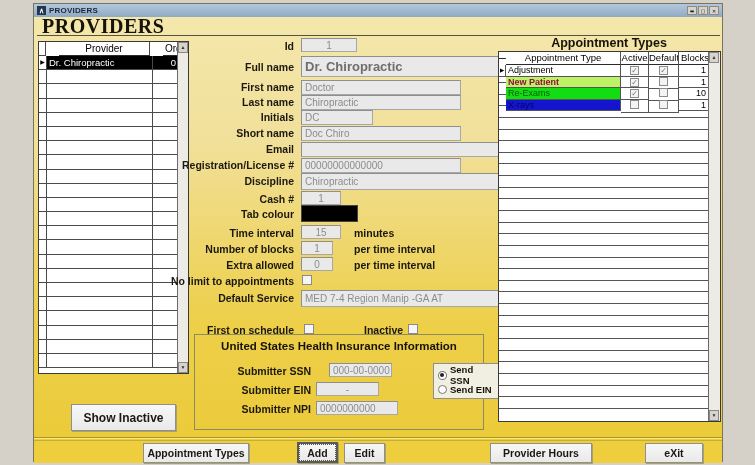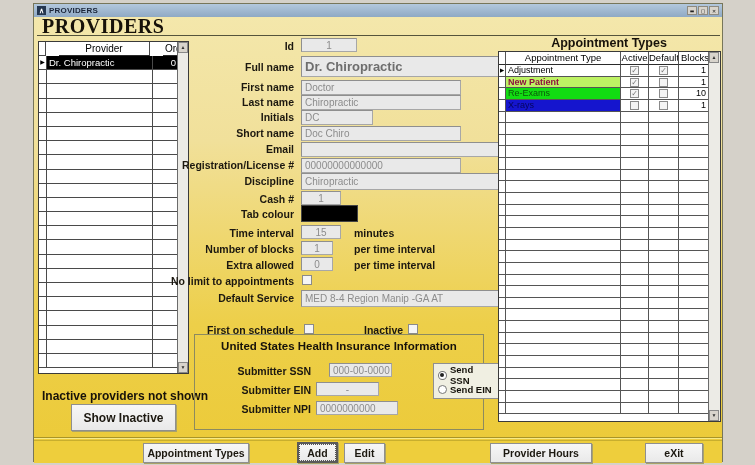--- a/index.html
+++ b/index.html
@@ -56,21 +56,21 @@
 
   .sbar-btn { position:absolute; left:0; width:10px; height:11px; background:#D8D4CC; border:1px solid #888;
     font-size:5px; text-align:center; line-height:9px; color:#333; }
 
   
   .at-title { position:absolute; left:464px; top:32px; width:222px; text-align:center;
     font-size:12.5px; font-weight:bold; color:#17120A; }
   .atable { position:absolute; left:464px; top:47px; width:223px; height:371px; background:#fff;
     border:1px solid #3A3A3A; display:flex; flex-direction:column; overflow:hidden; }
   .ascroll { position:absolute; right:0; top:0; bottom:0; width:12px; background:#ECEBE6; border-left:1px solid #6B6B6B; }
-  .arow { display:flex; height:11.65px; flex:none; }
+  .arow { display:flex; height:11.65px; flex:none;align-items:center; }
   .arow > div { border-right:1px solid #555; border-bottom:1px solid #555; font-size:9px; line-height:10.5px;
     overflow:hidden; white-space:nowrap; }
   .arow .gut { width:7px; font-size:5.5px; text-align:center; }
   .arow .c-type { width:115px; padding:0 2px; }
   .arow .c-act { width:28px; text-align:center; }
   .arow .c-def { width:30px; text-align:center; }
   .arow .c-blk { width:29px; text-align:right; padding:0 2px; border-right:none; }
   .arow.header { height:13px; }
   .arow.header > div { text-align:center; font-size:9.5px; line-height:12px; border-bottom:1px solid #2A2A2A; }
   .tcb { display:inline-block; width:9px; height:9px; margin-top:1px; background:#F4F4F4; border:1px solid #8A8A8A;
@@ -231,21 +231,20 @@
           <div class="c-name"></div>
           <div class="c-ord"></div>
         </div>
       </div>
     <div class="pscroll">
       <div class="sbar-btn" style="top:0;">▲</div>
       <div class="sbar-btn" style="bottom:0; top:auto;">▼</div>
     </div>
   </div>
 
-  <div class="note">Inactive providers not shown</div>
   <button class="btn" style="left:37px; top:400px; width:105px; height:27px; font-size:12px;">Show Inactive</button>
 
   <div class="flabel" style="right:428px; top:36px;">Id</div>
   <div class="field" style="left:267px; top:34px; width:56px; height:14px; text-align:center;">1</div>
 
   <div class="flabel" style="right:428px; top:57px;">Full name</div>
   <div class="field" style="left:267px; top:52px; width:200px; height:21px; font-size:13px; font-weight:bold; color:#6E6E6E; line-height:17px;">Dr. Chiropractic</div>
 
   <div class="flabel" style="right:428px; top:77px;">First name</div>
   <div class="field" style="left:267px; top:76px; width:160px; height:15px;">Doctor</div>
@@ -284,21 +283,21 @@
   <div class="suffix" style="left:320px; top:239px;">per time interval</div>
 
   <div class="flabel" style="right:428px; top:255px;">Extra allowed</div>
   <div class="field" style="left:267px; top:253px; width:32px; height:14px; text-align:center;">0</div>
   <div class="suffix" style="left:320px; top:255px;">per time interval</div>
 
   <div class="flabel" style="right:428px; top:271px;">No limit to appointments</div>
   <span class="cb" style="position:absolute; left:268px; top:271px;"></span>
 
   <div class="flabel" style="right:428px; top:288px;">Default Service</div>
-  <div class="field dd" style="left:267px; top:286px; width:238px; height:17px; line-height:13px;"><span>MED 8-4 Region Manip -GA  AT</span>
+  <div class="field dd" style="left:267px; top:286px; width:238px; height:17px; line-height:13px;"><span>MED 7-4 Region Manip -GA  AT</span>
     <span class="dd-btn">▼</span></div>
 
   <div class="flabel" style="right:428px; top:320px;">First on schedule</div>
   <span class="cb" style="position:absolute; left:270px; top:320px;"></span>
   <div class="flabel" style="left:330px; top:320px; text-align:left;">Inactive</div>
   <span class="cb" style="position:absolute; left:374px; top:320px;"></span>
 
   <div class="usbox">
     <div class="ustitle">United States Health Insurance Information</div>
     <div class="flabel" style="right:172px; top:30px;">Submitter SSN</div>

